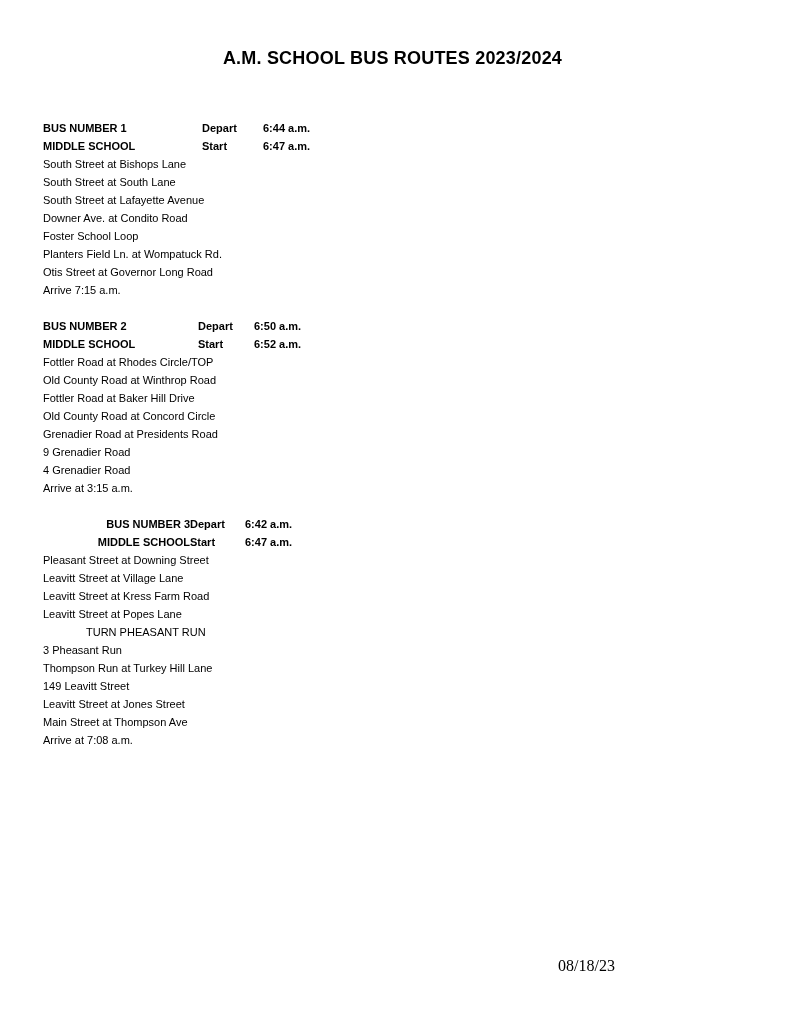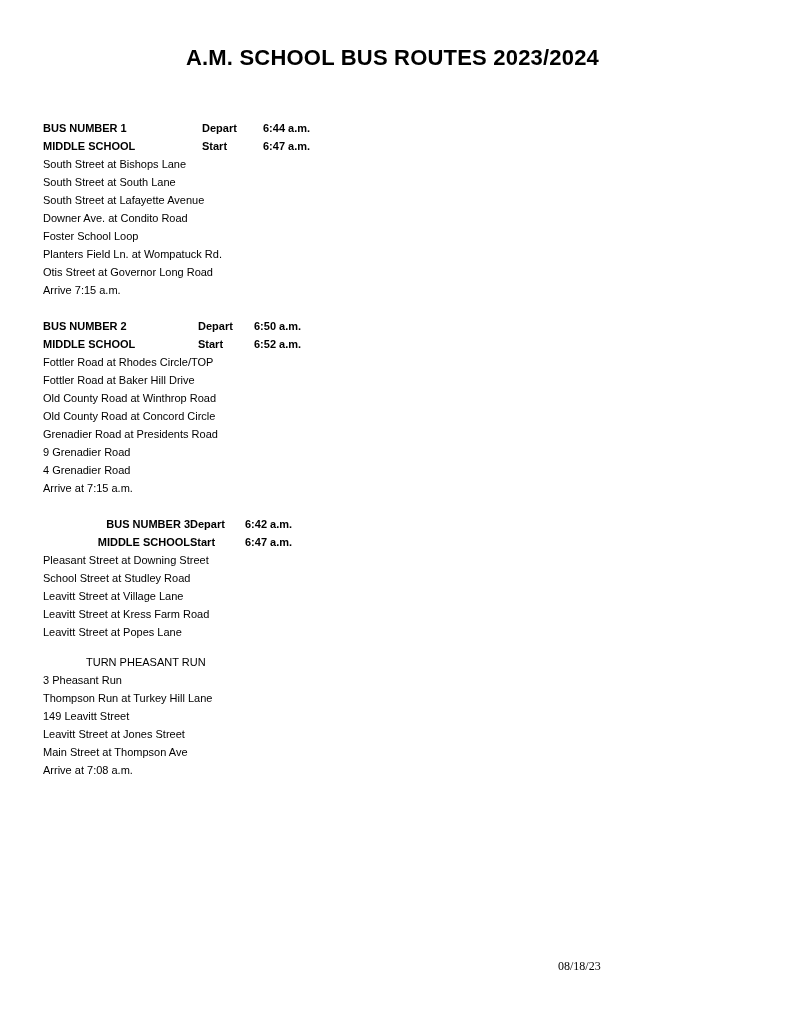--- a/index.html
+++ b/index.html
@@ -10,48 +10,48 @@
     height: 1024px;
     background: #ffffff;
     color: #000000;
     font-family: "Liberation Sans", sans-serif;
     overflow: hidden;
   }
   .title {
     margin: 0;
     padding-top: 46px;
     text-align: center;
-    font-size: 22px;
+    font-size: 18px;
     line-height: 24px;
     font-weight: bold;
     letter-spacing: 0.2px;
   }
   .content {
     margin-top: 49px;
     margin-left: 43px;
     margin-right: 43px;
     font-size: 11px;
     line-height: 18px;
   }
   .bus-section + .bus-section { margin-top: 18px; }
   .hline { display: flex; font-weight: bold; white-space: pre; }
   .sec1 .col1 { width: 159px; }
   .sec1 .col2 { width: 61px;  }
   .sec2 .col1 { width: 155px; }
   .sec2 .col2 { width: 56px;  }
   .sec3 .col1 { width: 147px; text-align: right; }
   .sec3 .col2 { width: 55px;  }
   .stop { white-space: pre; }
-  .stop.indent { padding-left: 43px; margin-top: 12px; }
+  .stop.indent { padding-left: 43px; }
   .footer-date {
     position: absolute;
     left: 558px;
     top: 958px;
     font-family: "Liberation Serif", serif;
-    font-size: 12px;
+    font-size: 16px;
     line-height: 16px;
   }
 </style>
 </head>
 <body>
 
 <div class="page">
 
   <h1 class="title">A.M. SCHOOL BUS ROUTES 2023/2024</h1>
 
@@ -86,44 +86,43 @@
         <span class="col2">Depart</span>
         <span class="time">6:50 a.m.</span>
       </div>
       <div class="hline">
         <span class="col1">MIDDLE SCHOOL</span>
         <span class="col2">Start</span>
         <span class="time">6:52 a.m.</span>
       </div>
       <div class="stops">
           <div class="stop">Fottler Road at Rhodes Circle/TOP</div>
+          <div class="stop">Old County Road at Winthrop Road</div>
           <div class="stop">Fottler Road at Baker Hill Drive</div>
-          <div class="stop">Old County Road at Winthrop Road</div>
           <div class="stop">Old County Road at Concord Circle</div>
           <div class="stop">Grenadier Road at Presidents Road</div>
           <div class="stop">9 Grenadier Road</div>
           <div class="stop">4 Grenadier Road</div>
         </div>
-      <div class="stop arrival">Arrive at 7:15 a.m.</div>
+      <div class="stop arrival">Arrive at 3:15 a.m.</div>
     </section>
 
     <section class="bus-section sec3">
       <div class="hline">
         <span class="col1">BUS NUMBER 3</span>
         <span class="col2">Depart</span>
         <span class="time">6:42 a.m.</span>
       </div>
       <div class="hline">
         <span class="col1">MIDDLE SCHOOL</span>
         <span class="col2">Start</span>
         <span class="time">6:47 a.m.</span>
       </div>
       <div class="stops">
           <div class="stop">Pleasant Street at Downing Street</div>
-          <div class="stop">School Street at Studley Road</div>
           <div class="stop">Leavitt Street at Village Lane</div>
           <div class="stop">Leavitt Street at Kress Farm Road</div>
           <div class="stop">Leavitt Street at Popes Lane</div>
           <div class="stop indent">TURN PHEASANT RUN</div>
           <div class="stop">3 Pheasant Run</div>
           <div class="stop">Thompson Run at Turkey Hill Lane</div>
           <div class="stop">149 Leavitt Street</div>
           <div class="stop">Leavitt Street at Jones Street</div>
           <div class="stop">Main Street at Thompson Ave</div>
         </div>

